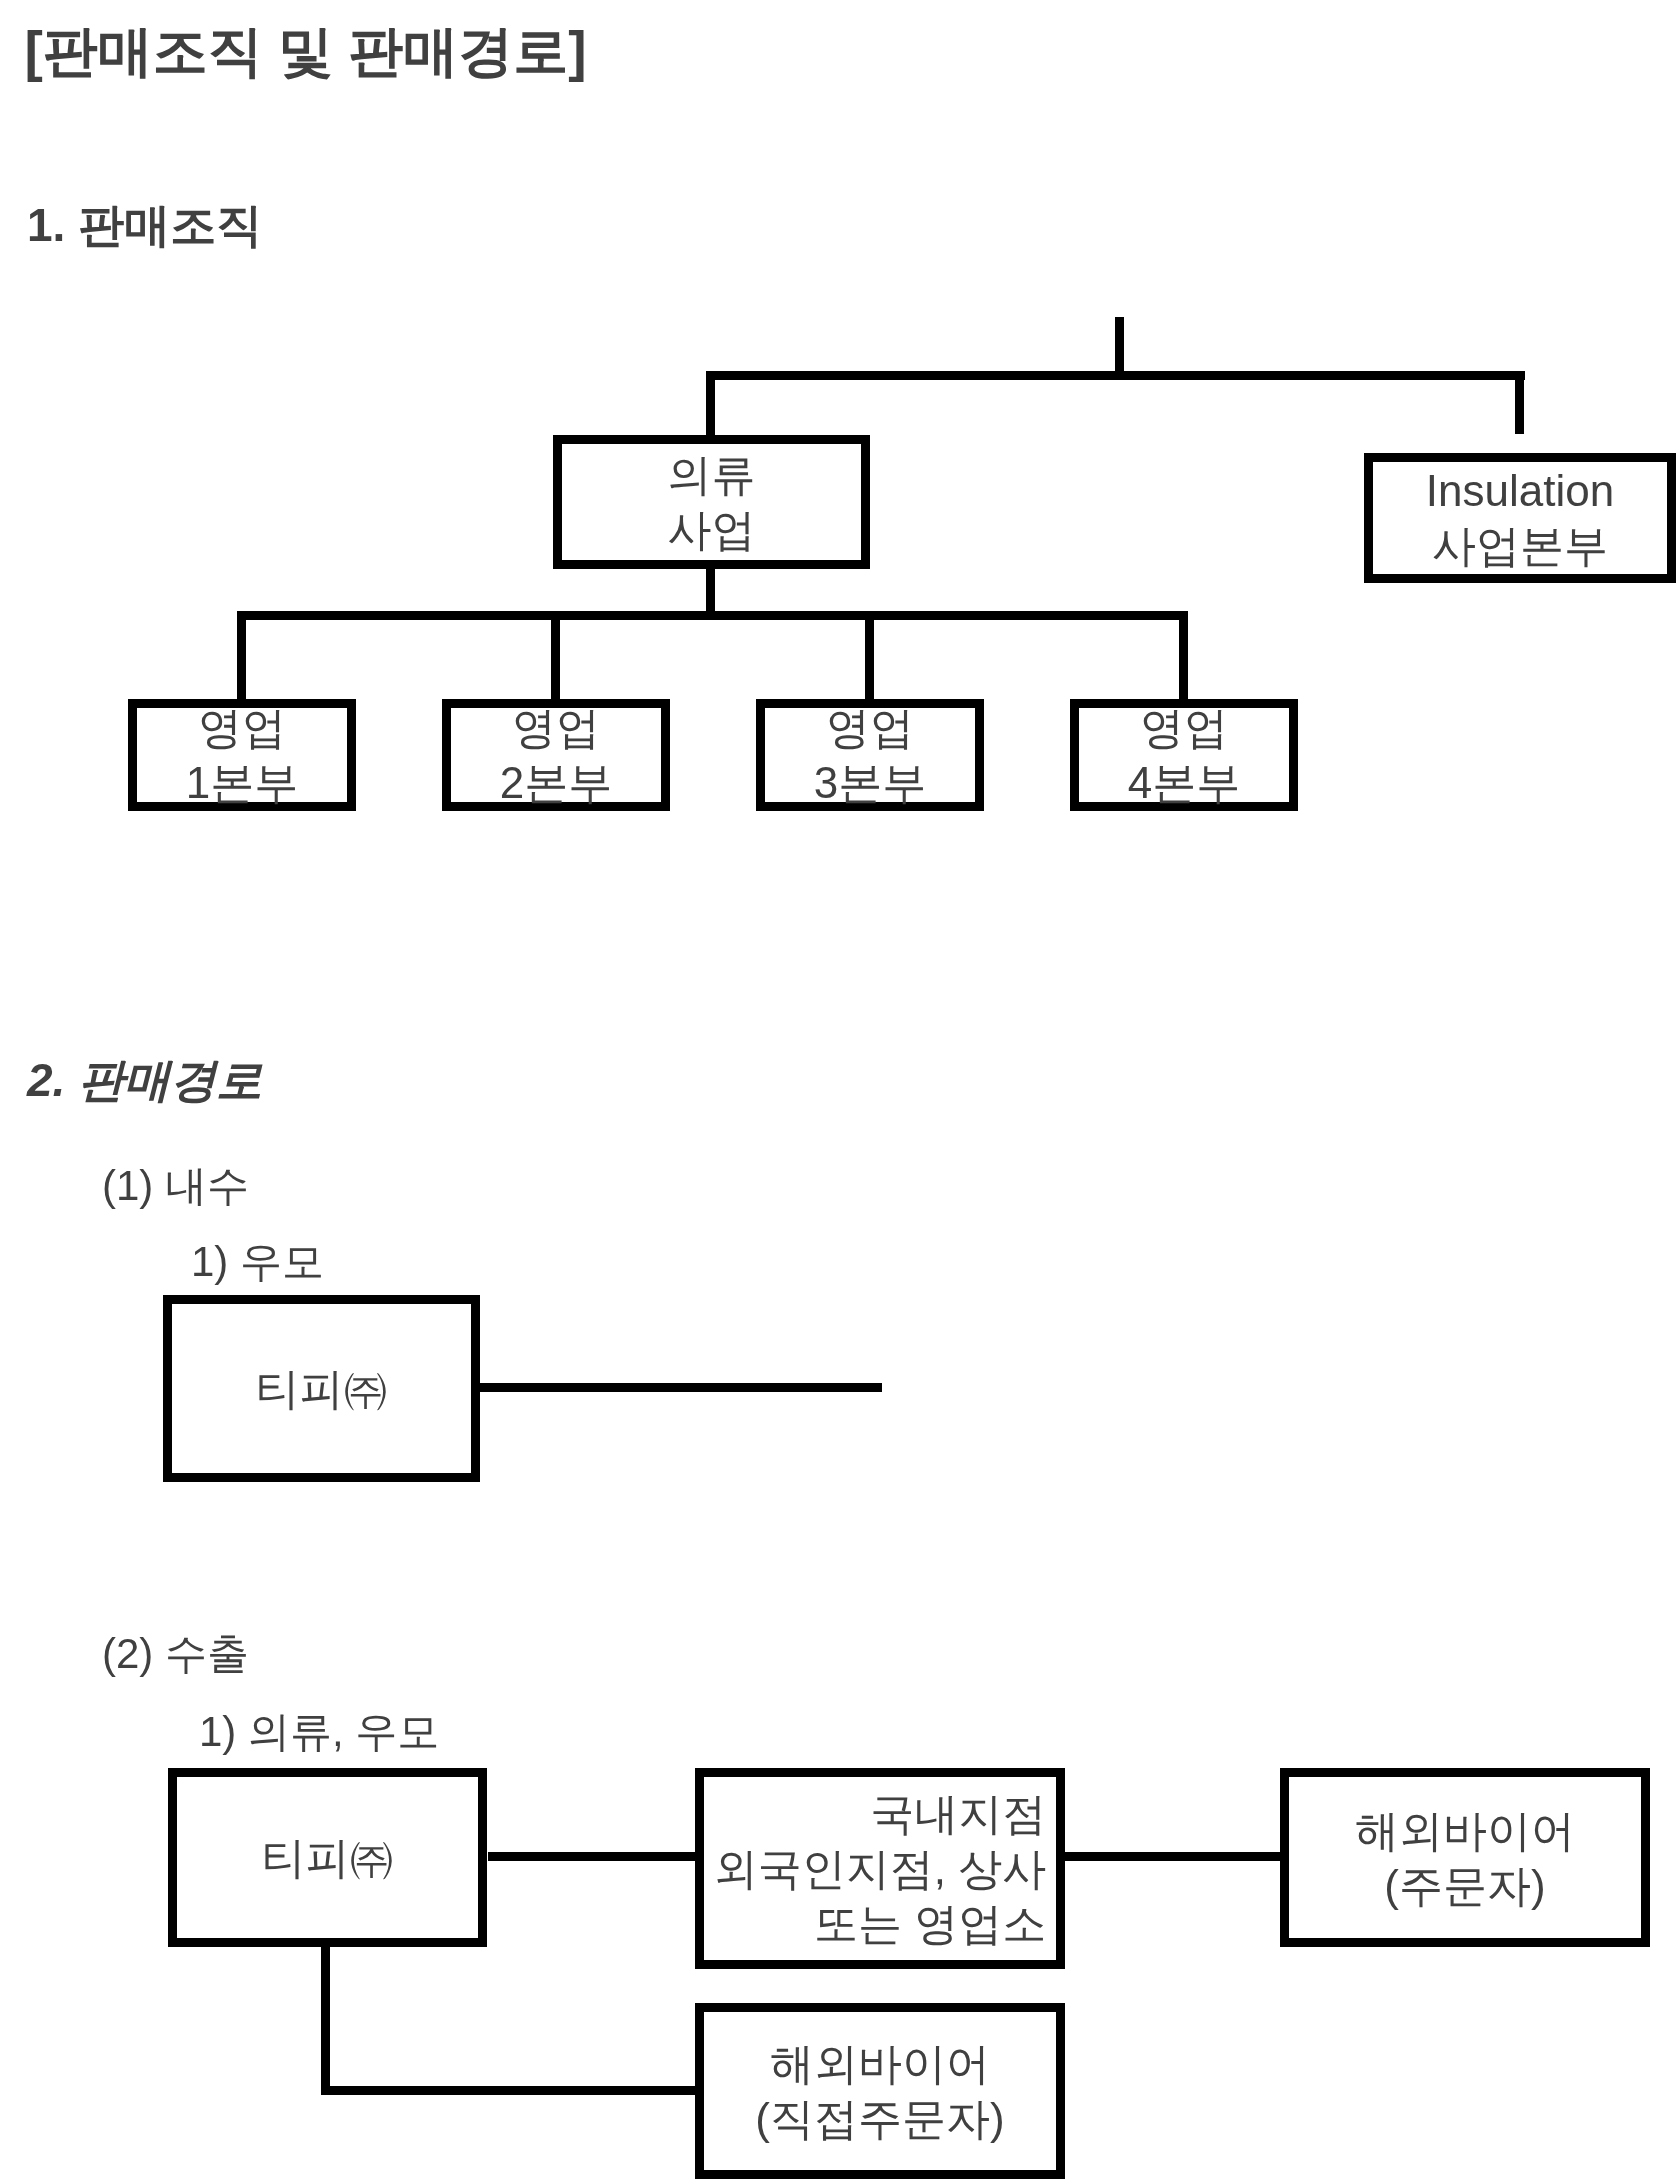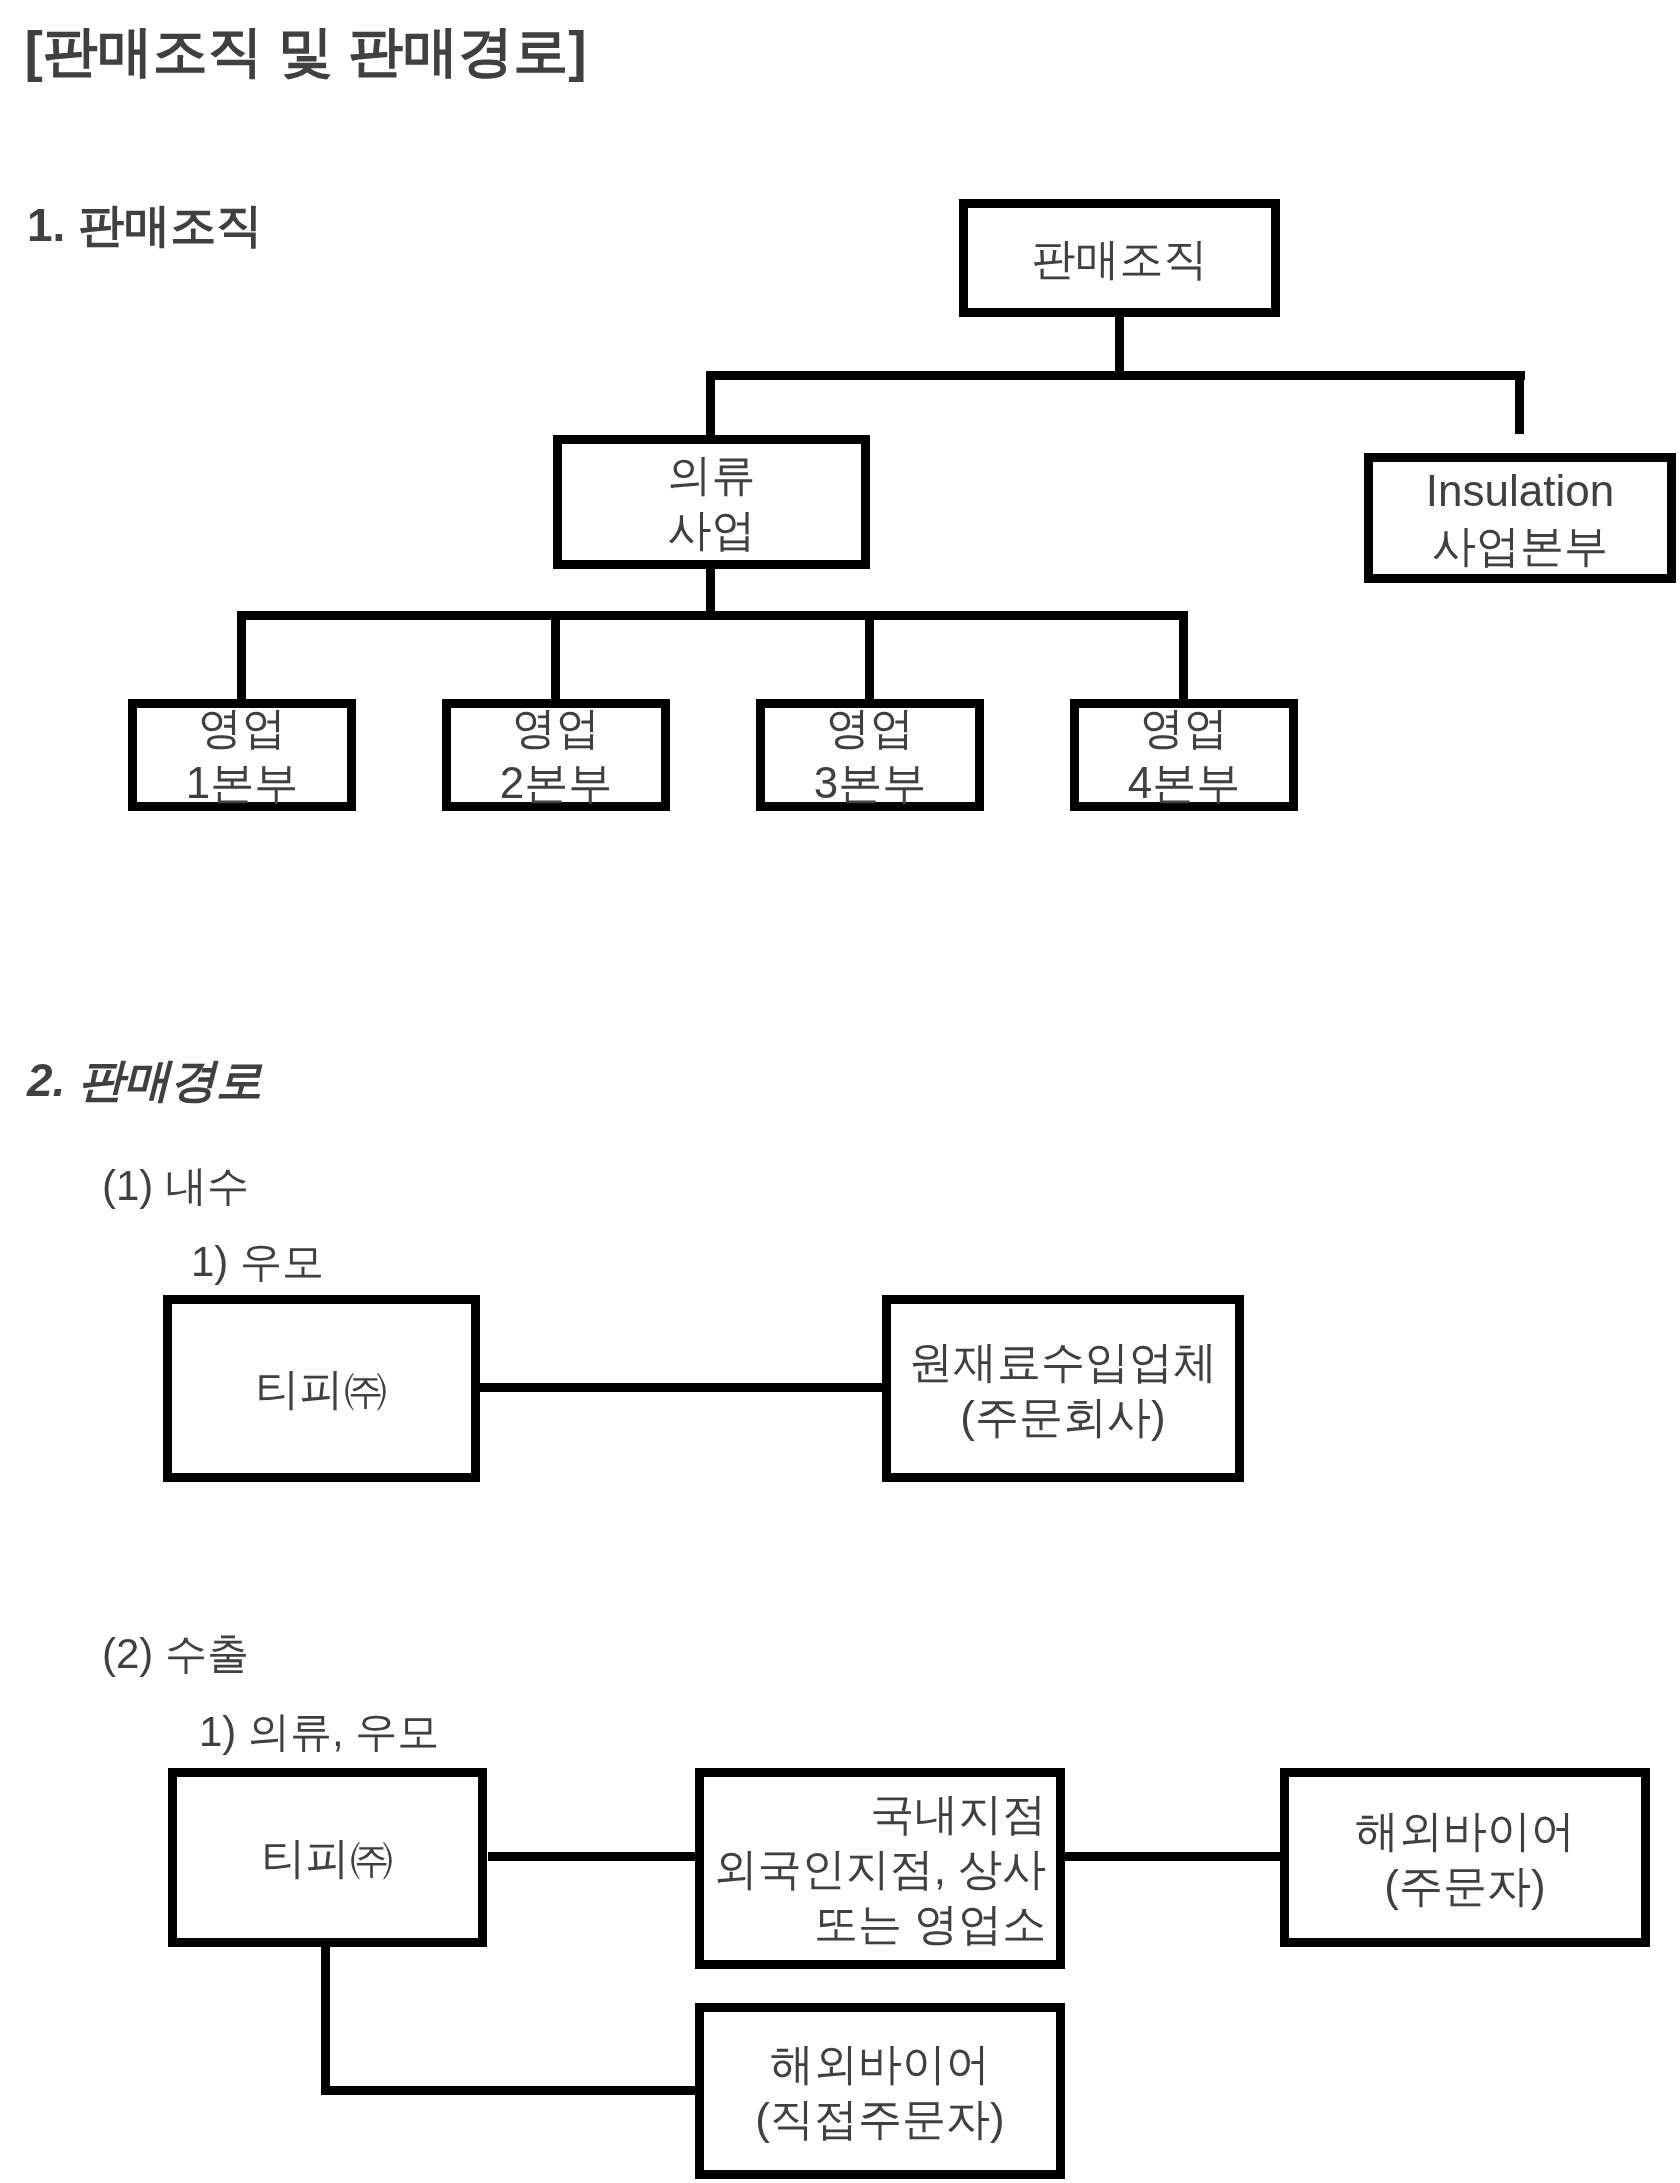--- a/index.html
+++ b/index.html
@@ -54,21 +54,20 @@
 </style>
 </head>
 <body>
 
 <div id="page">
 
   <div class="abs page-title" style="left:24.4px; top:14.6px;">[판매조직 및 판매경로]</div>
 
   <div class="abs section-heading" style="left:27px; top:195px;">1. 판매조직</div>
 
-  <div class="box" style="left:959px; top:199px; width:321px; height:118px;">판매조직</div>
 
   <div class="box" style="left:553px; top:435px; width:317px; height:134px;">의류
 사업</div>
 
   <div class="box" style="left:1364px; top:433px; width:312px; height:130px;margin-top:20px;">Insulation
 사업본부</div>
 
   <div class="box" style="left:128px; top:699px; width:228px; height:112px;">영업
 1본부</div>
 
@@ -92,22 +91,20 @@
   <div class="vline" style="left:865px; top:611px; height:88px;"></div>
   <div class="vline" style="left:1179px; top:611px; height:88px;"></div>
 
   <div class="abs section-heading" style="left:27px; top:1050px;font-style:italic;">2. 판매경로</div>
 
   <div class="abs sub-label" style="left:102px; top:1158px;">(1) 내수</div>
   <div class="abs sub-label" style="left:191px; top:1234px;">1) 우모</div>
 
   <div class="box" style="left:163px; top:1295px; width:317px; height:187px;">티피㈜</div>
 
-  <div class="box" style="left:882px; top:1295px; width:362px; height:187px;">원재료수입업체
-(주문회사)</div>
 
   <div class="hline" style="left:480px; top:1383px; width:402px;"></div>
 
   <div class="abs sub-label" style="left:102px; top:1626px;">(2) 수출</div>
   <div class="abs sub-label" style="left:191px; top:1704px;margin-left:8px;">1) 의류, 우모</div>
 
   <div class="box" style="left:168px; top:1768px; width:319px; height:179px;">티피㈜</div>
 
   <div class="box" style="left:695px; top:1768px; width:370px; height:201px;text-align:right;">국내지점
 외국인지점, 상사

